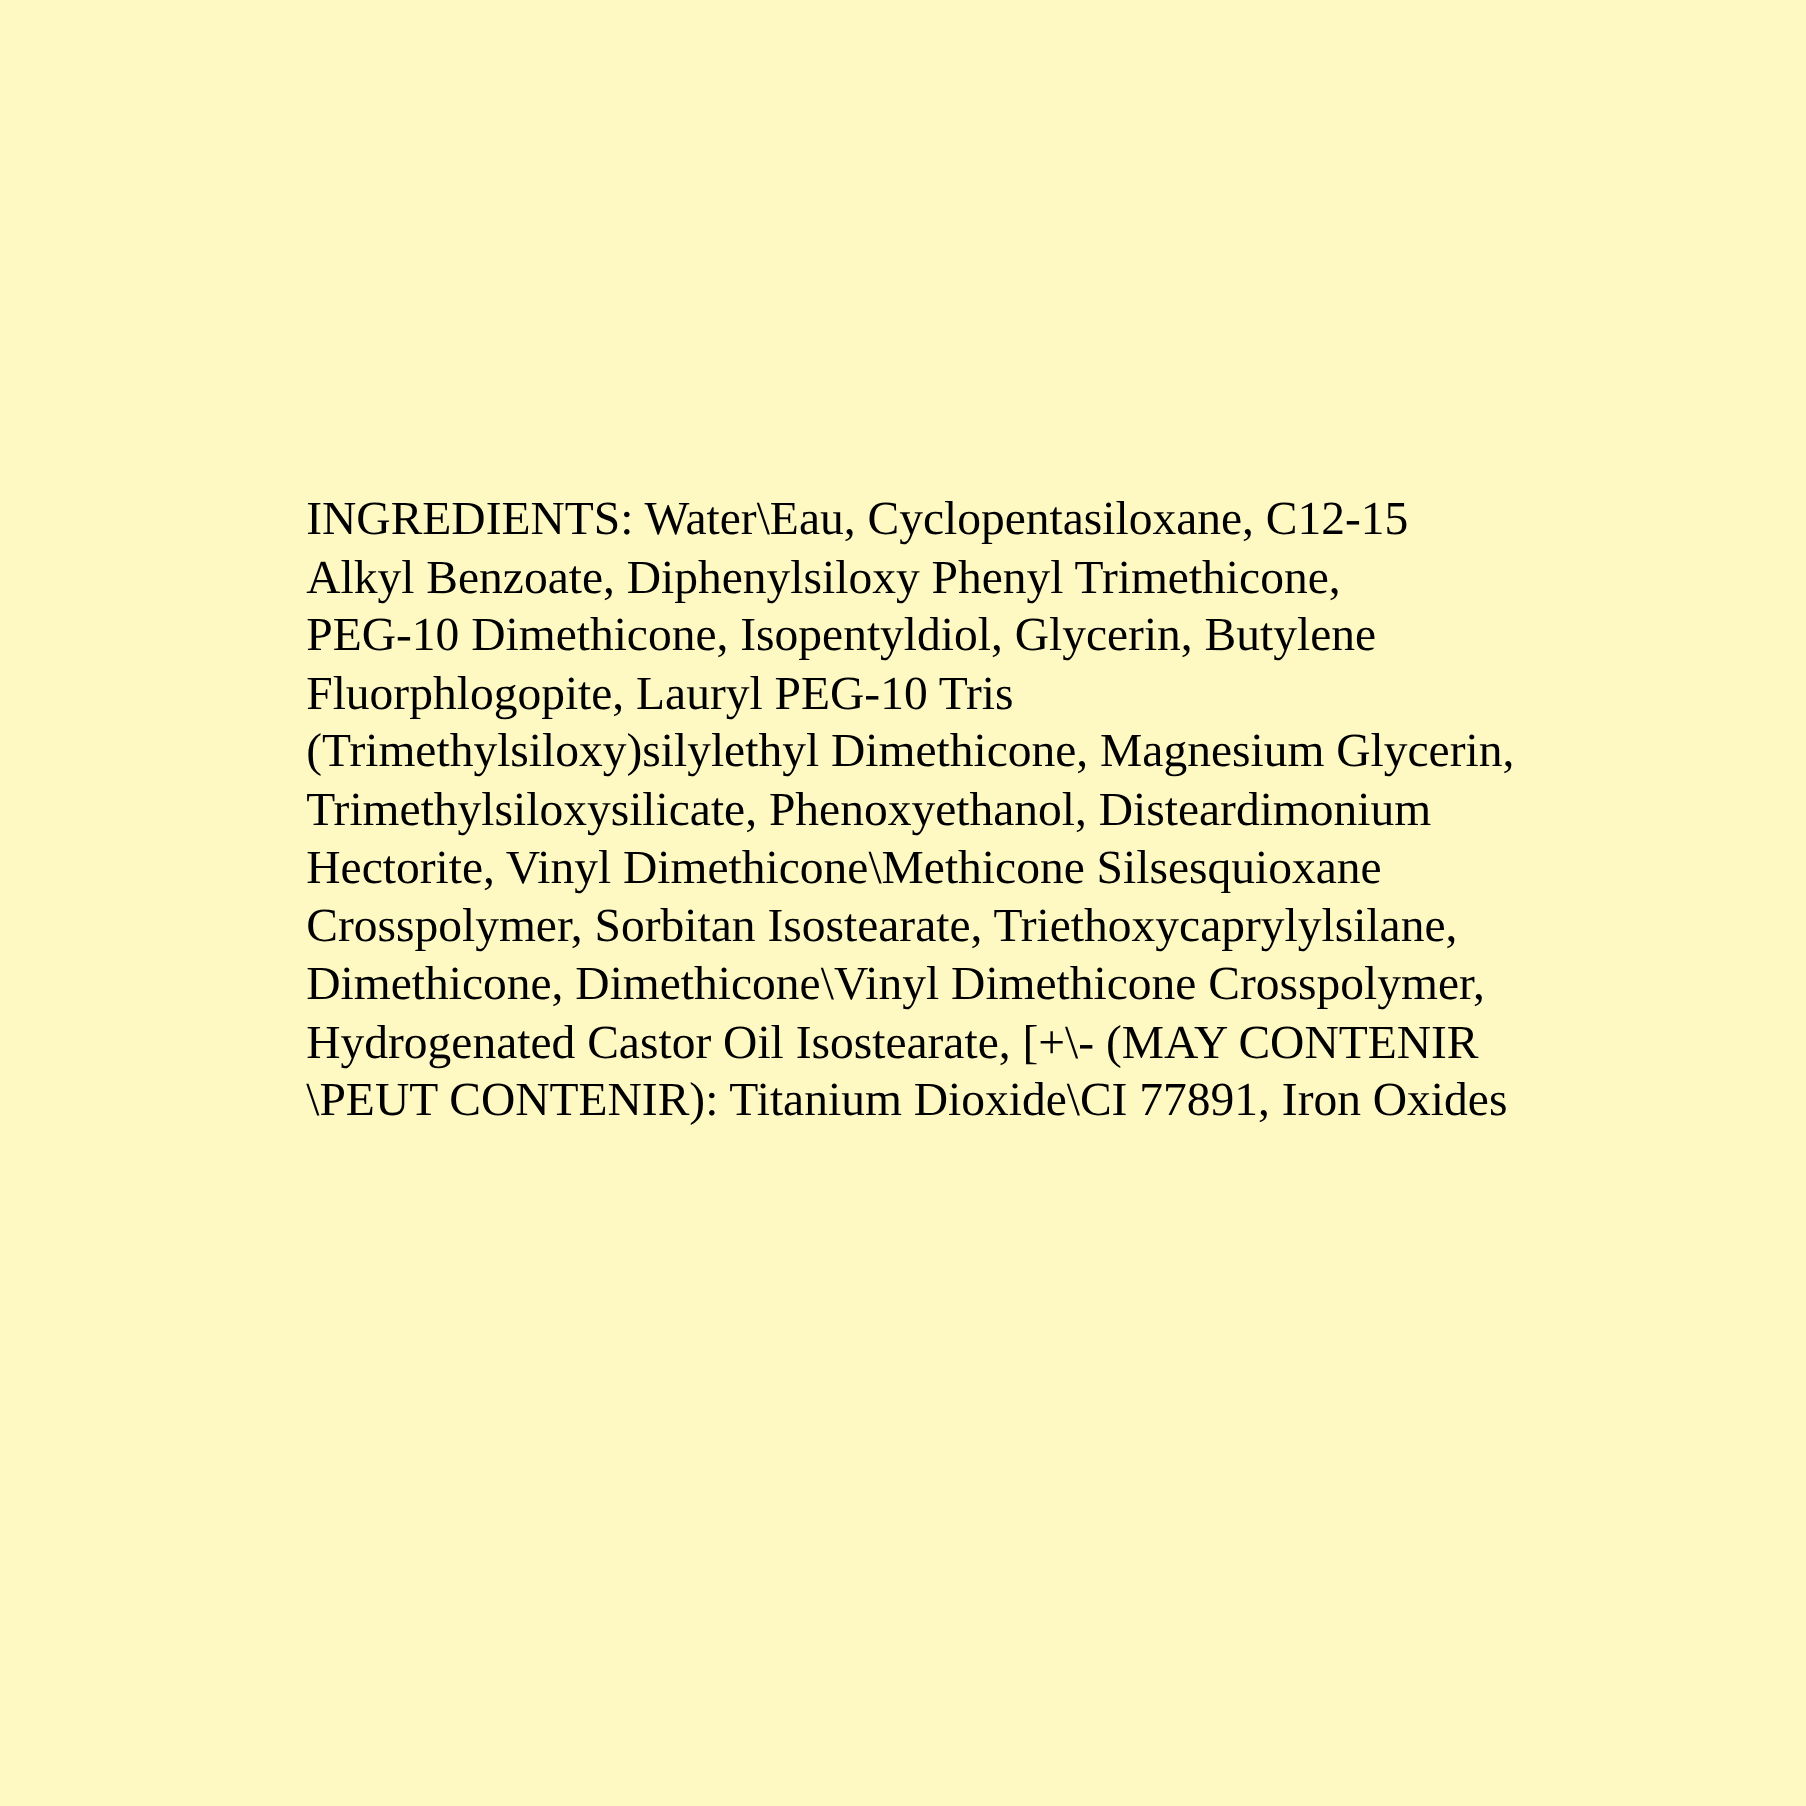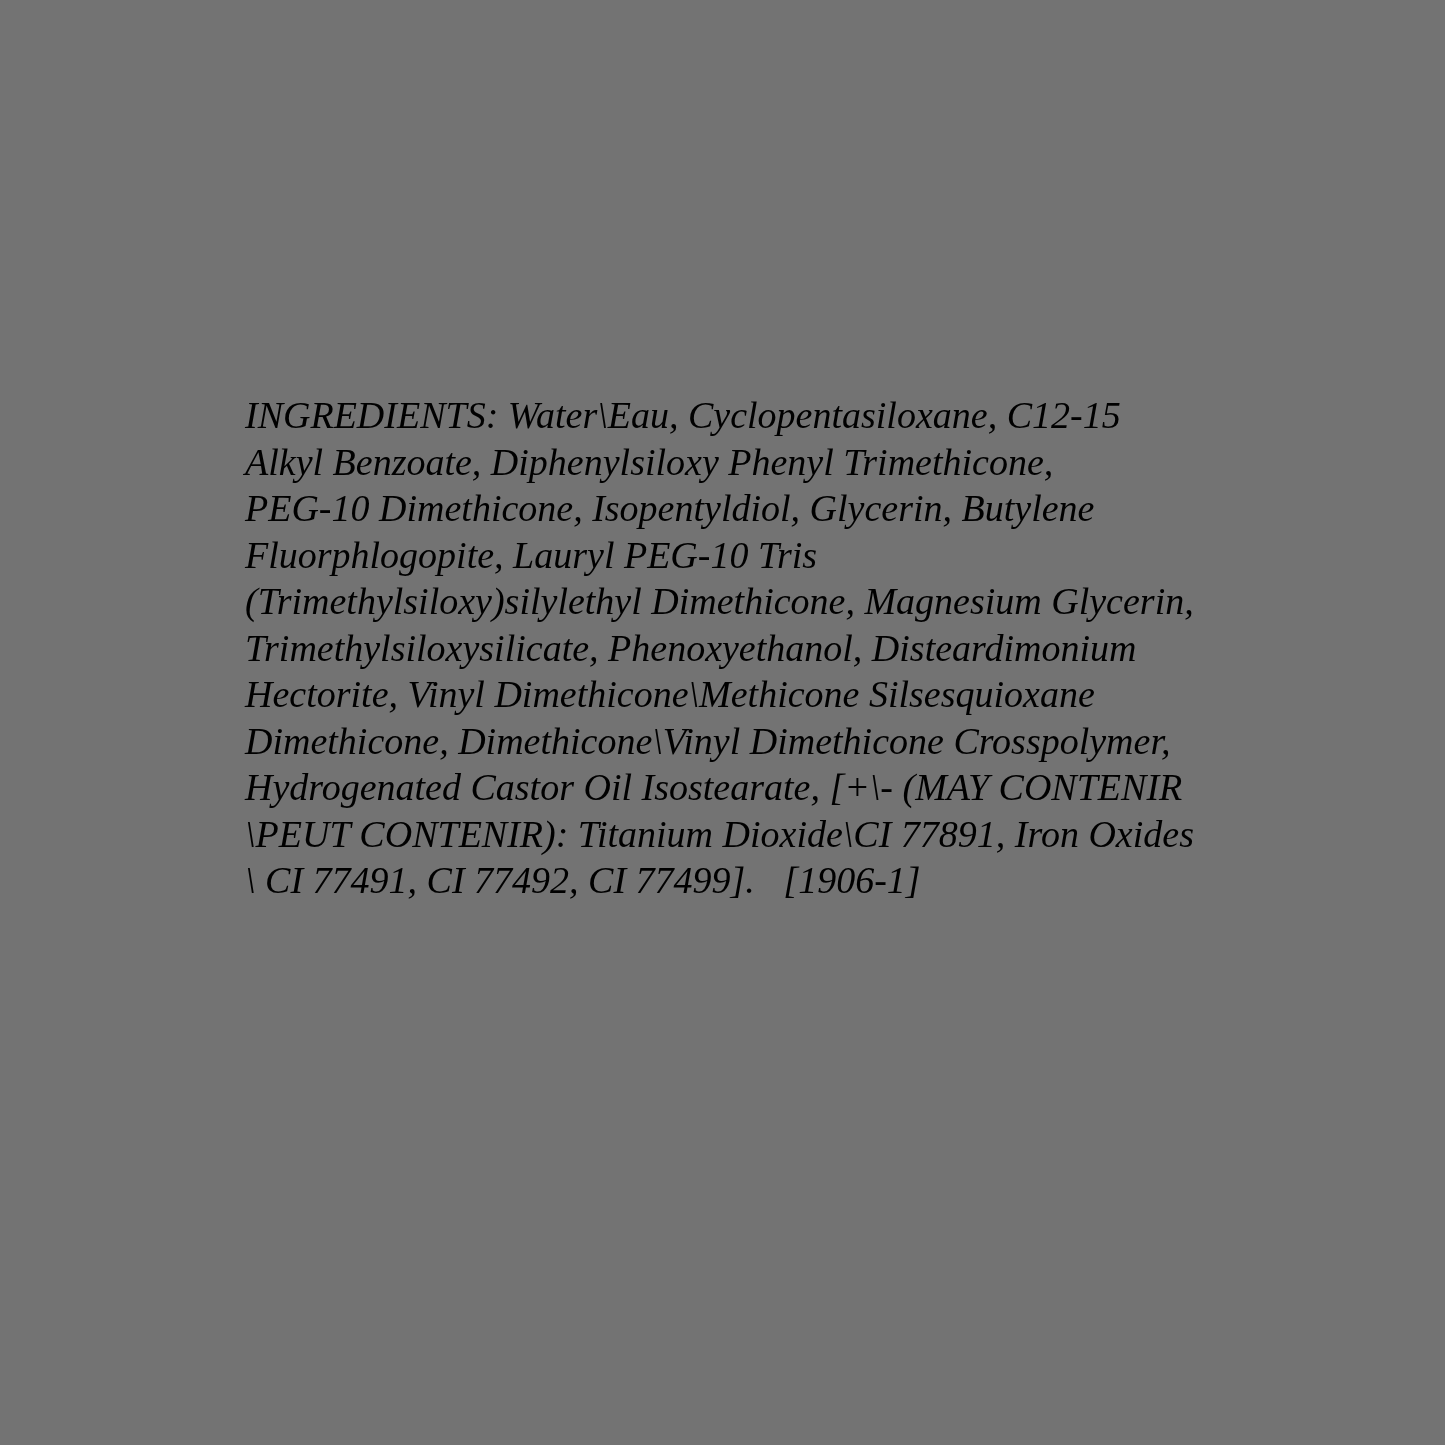--- a/index.html
+++ b/index.html
@@ -10,22 +10,21 @@
     width: 1445px;
     height: 1445px;
     background: #ffffff;
     position: relative;
     overflow: hidden;
     font-family: "Liberation Serif", "DejaVu Serif", serif;
   }
   .label-page {
     position: absolute;
     inset: 0;
-    background: #737373;
-    font-style: italic;
+    background: #fef9c3;
   }
   .ingredients-block {
     position: absolute;
     left: 245px;
     top: 392px;
     width: 1010px;
     color: #000000;
     font-size: 38px;
     line-height: 46.5px;
     font-weight: 400;
@@ -40,18 +39,18 @@
 
 <div class="label-page">
   <div class="ingredients-block">
     <div class="ingredients-line">INGREDIENTS: Water\Eau, Cyclopentasiloxane, C12-15</div>
     <div class="ingredients-line">Alkyl Benzoate, Diphenylsiloxy Phenyl Trimethicone,</div>
     <div class="ingredients-line">PEG-10 Dimethicone, Isopentyldiol, Glycerin, Butylene</div>
     <div class="ingredients-line">Fluorphlogopite, Lauryl PEG-10 Tris</div>
     <div class="ingredients-line">(Trimethylsiloxy)silylethyl Dimethicone, Magnesium Glycerin,</div>
     <div class="ingredients-line">Trimethylsiloxysilicate, Phenoxyethanol, Disteardimonium</div>
     <div class="ingredients-line">Hectorite, Vinyl Dimethicone\Methicone Silsesquioxane</div>
+    <div class="ingredients-line">Crosspolymer, Sorbitan Isostearate, Triethoxycaprylylsilane,</div>
     <div class="ingredients-line">Dimethicone, Dimethicone\Vinyl Dimethicone Crosspolymer,</div>
     <div class="ingredients-line">Hydrogenated Castor Oil Isostearate, [+\- (MAY CONTENIR</div>
     <div class="ingredients-line">\PEUT CONTENIR): Titanium Dioxide\CI 77891, Iron Oxides</div>
-    <div class="ingredients-line">\ CI 77491, CI 77492, CI 77499].   [1906-1]</div>
   </div>
 </div>
 
 </body></html>

